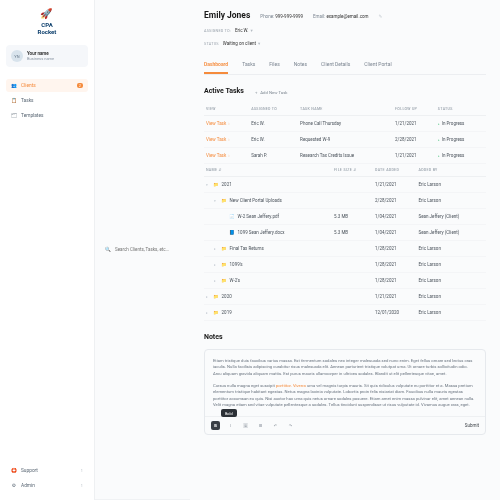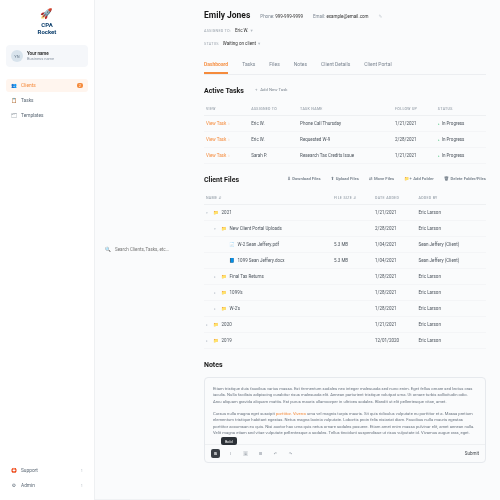--- a/index.html
+++ b/index.html
@@ -27,21 +27,21 @@
 .client-header .meta{font-size:4.5px;color:#7a8490}
 .client-header .meta .val{color:#333}
 .client-header .pencil{color:#c0c7ce;font-size:4.5px;cursor:pointer}
 .status-row{display:flex;gap:20px;margin:8px 0 0 0;font-size:4.5px}
 .status-row .label{color:#9aa3ad;text-transform:uppercase;letter-spacing:.2px;font-size:3.8px;margin-right:4px}
 .status-row .val{color:#333}
 .status-row .chev{color:#b5bcc4;margin-left:2px}
 .tabs{display:flex;gap:14px;border-bottom:1px solid #eceef1;margin-top:10px}
 .tab{padding:5px 0;font-size:5px;color:#7b8591;cursor:pointer;border-bottom:2px solid transparent}
 .tab.active{color:#f58b3c;border-bottom-color:#f58b3c;font-weight:600}
-.section-title{font-size:7px;font-weight:700;margin:12px 0 8px 0;color:#1a1a1a;display:flex;align-items:flex-start;gap:10px}
+.section-title{font-size:7px;font-weight:700;margin:12px 0 8px 0;color:#1a1a1a;display:flex;align-items:flex-end;gap:10px}
 .section-title .action{font-size:4.3px;color:#7e8892;font-weight:400;cursor:pointer;display:flex;align-items:center;gap:2px}
 table{width:100%;border-collapse:collapse;font-size:4.5px}
 th{text-align:left;padding:4px 2px;color:#9aa3ad;font-weight:500;text-transform:uppercase;font-size:3.6px;letter-spacing:.3px;border-bottom:1px solid #eef0f2}
 td{padding:5px 2px;border-bottom:1px solid #f4f5f7;color:#4a525b}
 .view-link{color:#f58b3c;cursor:pointer}
 .chev-r{color:#f5c09a;margin-left:2px}
 .status-dot{color:#6fcf97;margin-right:2px;font-size:3px;vertical-align:middle}
 .file-actions{display:flex;gap:10px;font-size:4.2px;color:#7e8892;margin-left:auto}
 .file-actions span{cursor:pointer;display:flex;align-items:center;gap:1.5px}
 .file-row .indent{display:inline-block}
@@ -170,30 +170,20 @@
           <tr>
             <td><span class="view-link">View Task<span class="chev-r">›</span></span></td>
             <td>Sarah P.</td>
             <td>Research Tax Credits Issue</td>
             <td>1/21/2021</td>
             <td><span class="status-dot">●</span>In Progress</td>
           </tr>
         </tbody>
     </table>
 
-    <div class="section-title">
-      <span>Client Files</span>
-      <div class="file-actions" id="file-actions">
-          <span><span>⬇</span>Download Files</span>
-          <span><span>⬆</span>Upload Files</span>
-          <span><span>⇄</span>Move Files</span>
-          <span><span>📁+</span>Add Folder</span>
-          <span><span>🗑</span>Delete Folder/Files</span>
-        </div>
-    </div>
     <table>
       <thead>
           <tr id="file-head">
             <th>NAME <span>⇵</span></th>
             <th>FILE SIZE <span>⇵</span></th>
             <th>DATE ADDED</th>
             <th>ADDED BY</th>
           </tr>
         </thead>
       <tbody id="file-body">

